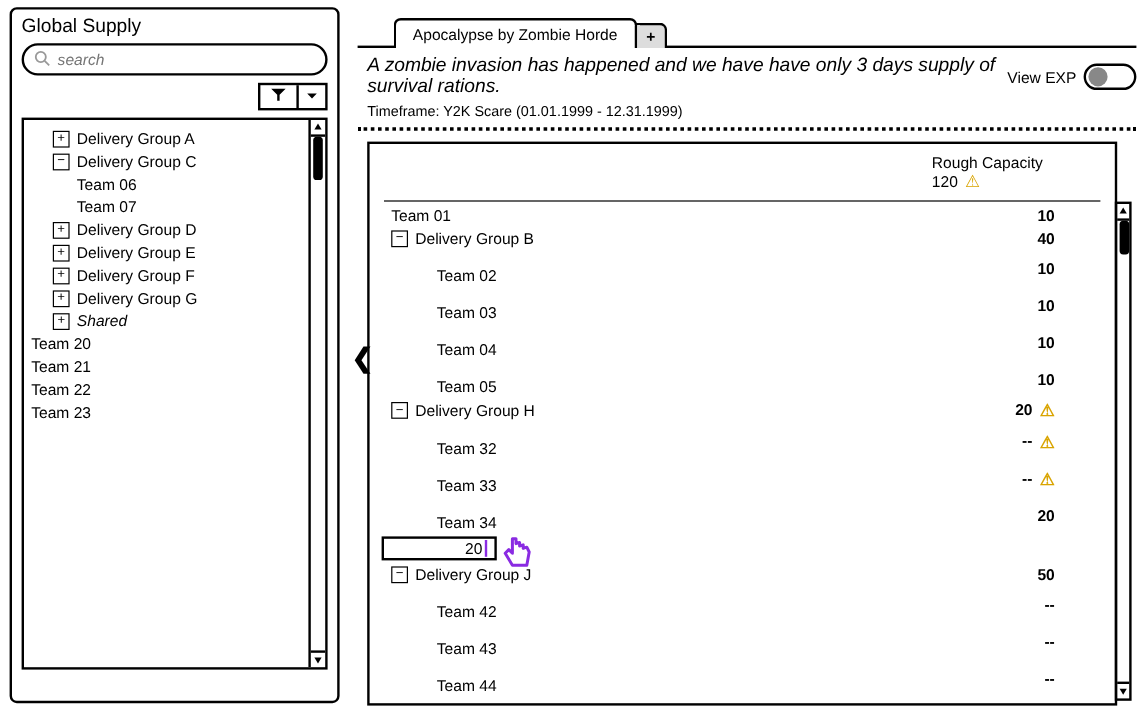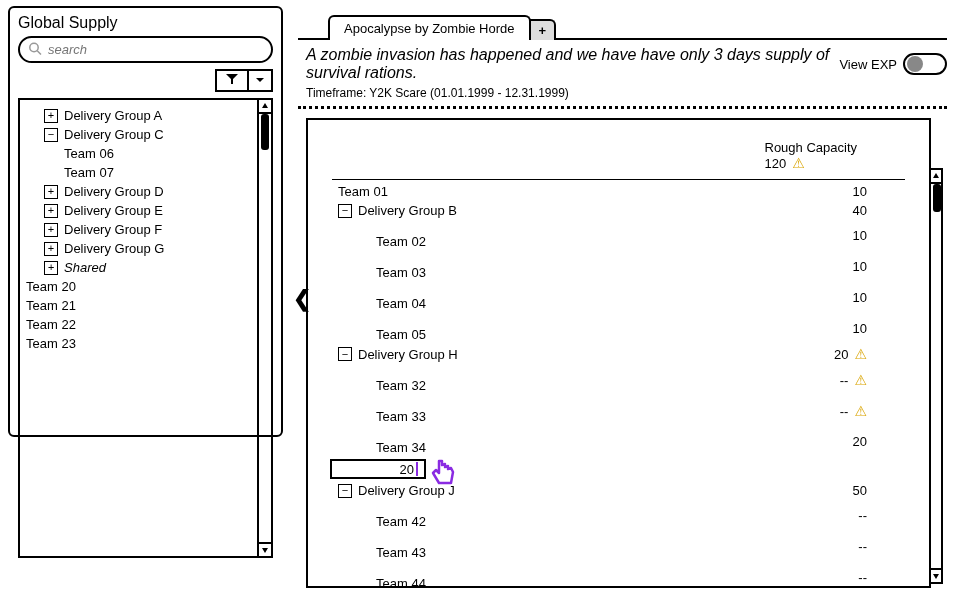--- a/index.html
+++ b/index.html
@@ -1,19 +1,19 @@
 <!DOCTYPE html>
 <html><head>
 <meta charset="utf-8">
 <style>
 * { box-sizing: border-box; margin: 0; padding: 0; font-family: "Comic Sans MS", "Segoe UI", sans-serif; font-size: 13px; }
 body { background: #fff; width: 953px; height: 594px; position: relative; overflow: hidden; }
 
 
-.sidebar { position: absolute; left: 8px; top: 6px; width: 275px; height: 431px; border: 2px solid #000; border-radius: 6px; padding: 6px 8px; background: #fff; }
+.sidebar { position: absolute; left: 8px; top: 6px; width: 275px; height: 580px; border: 2px solid #000; border-radius: 6px; padding: 6px 8px; background: #fff; }
 .sidebar-title { font-size: 16px; margin-bottom: 4px; }
 .search-wrap { position: relative; }
 .search-input { width: 100%; border: 2px solid #000; border-radius: 18px; padding: 4px 10px 4px 28px; font-style: italic; color: #be185d; }
 .search-icon { position: absolute; left: 10px; top: 50%; transform: translateY(-50%); }
 .filter-row { display: flex; justify-content: flex-end; margin-top: 6px; }
 .filter-box { border: 2px solid #000; display: flex; }
 .filter-btn { border-right: 2px solid #000; padding: 2px 8px; }
 .filter-dd { padding: 2px 6px; }
 .tree-box { border: 2px solid #000; margin-top: 6px; height: 460px; position: relative; padding: 6px 4px; overflow: hidden; }
 .tree-scrollbar { position: absolute; right: 0; top: 0; bottom: 0; width: 14px; border-left: 2px solid #000; }
@@ -36,29 +36,29 @@
 .desc-row { display:flex; justify-content:space-between; align-items:center; padding:6px 0 4px 8px; }
 .desc-text { font-style: italic; font-size:16px; }
 .timeframe { font-size:12px; padding-left:8px; }
 .view-exp { display:flex; align-items:center; gap:6px; }
 .toggle { width:44px; height:22px; border:2px solid #000; border-radius:12px; position:relative; }
 .toggle-knob { position:absolute; left:2px; top:1px; width:16px; height:16px; border-radius:50%; background:#888;}
 .dot-rule { border:none; border-top:3px dotted #000; margin-top:6px; }
 
 
 .table-wrap { position:absolute; left:8px; top:112px; right:16px; bottom:0; }
-.table-box { border:2px solid #000; height:100%; position:relative; padding:12px; }
+.table-box { border:2px solid #000; height:100%; position:relative; padding:0; }
 .thead { display:flex; justify-content:flex-end; padding:8px 60px 4px 10px; }
 .th-cap { text-align:right; }
 .cap-total { display:flex; align-items:center; justify-content:flex-start; gap:6px; padding-right:50px;}
 .header-sep { border:none; border-top:1.5px solid #000; margin:4px 12px 2px 12px;}
 .warn { color:#d9a400; font-size:14px; }
 .trow { display:flex; align-items:center; padding:2px 10px 2px 10px; }
 .trow .left { display:flex; align-items:center; gap:6px; flex:1; }
-.trow .val { width:120px; text-align:right; display:flex; justify-content:flex-end; align-items:flex-end; gap:6px; padding-right:40px;}
+.trow .val { width:120px; text-align:right; display:flex; justify-content:flex-end; align-items:flex-start; gap:6px; padding-right:40px;font-weight:bold;}
 .ind-a { padding-left:8px; }
 .ind-c { padding-left:46px;margin-top:12px; }
 .edit-cell { border:2px solid #000; padding:0 6px; margin-right:40px; display:inline-flex; align-items:center; justify-content:flex-end; width:96px; height:20px; position:relative;}
 .caret { width:2px; height:14px; background:#8a2be2; margin-left:2px;}
 .cursor-hand { position:absolute; right:-36px; top:-4px; }
 .main-scrollbar { position:absolute; right:-12px; top:50px; bottom:4px; width:14px; border:2px solid #000; }
 .main-scroll-up,.main-scroll-dn{height:14px;border-bottom:2px solid #000;display:flex;align-items:center;justify-content:center;}
 .main-scroll-dn{position:absolute;bottom:0;left:0;right:0;border-top:2px solid #000;border-bottom:none;}
 .main-thumb{position:absolute;top:14px;left:2px;width:8px;height:28px;background:#000;border-radius:3px;}
 </style>

